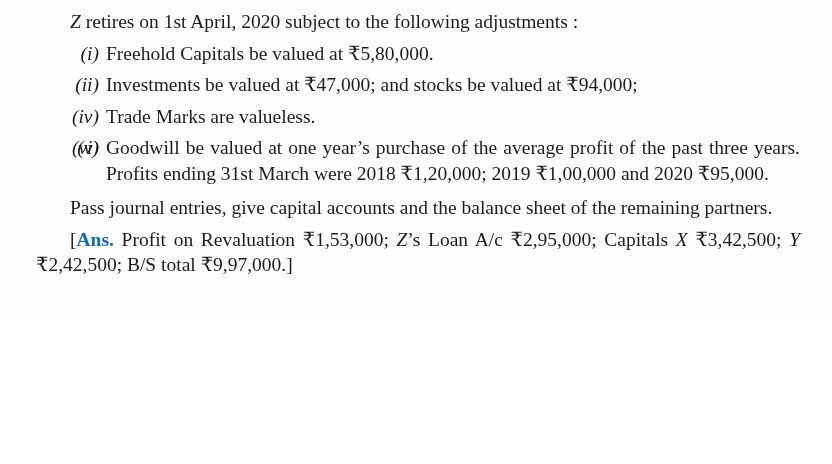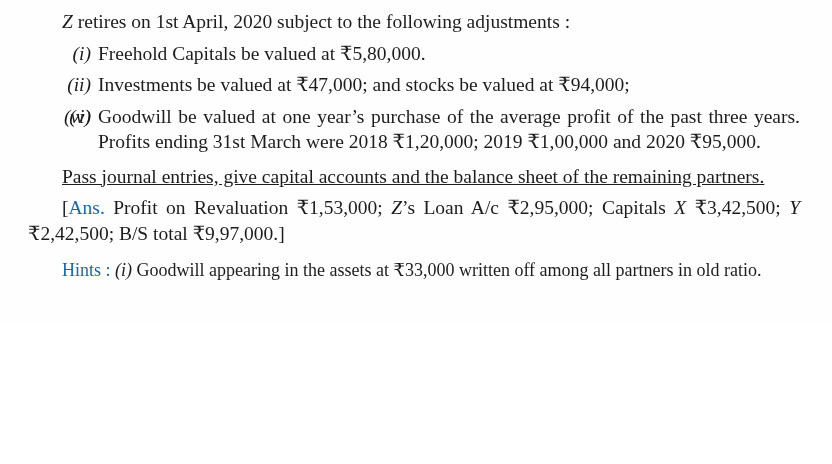--- a/index.html
+++ b/index.html
@@ -9,60 +9,60 @@
   }
   .page {
     position: relative;
     width: 832px;
     height: 324px;
     background: #fefefe;
     overflow: hidden;
     font-family: "Liberation Serif", "DejaVu Serif", serif;
     color: #1c1c1c;
     box-sizing: border-box;
-    padding: 9px 32px 0 28px;
+    padding: 9px 32px 0 36px;
   }
   .para {
     font-size: 19.5px;
     line-height: 25.5px;
     text-align: justify;
     margin: 0 0 6px 0;
   }
   .para.indent { text-indent: 34px; }
   .para.list {
     position: relative;
     padding-left: 70px;
     text-indent: 0;
   }
-  .para.gap-top { margin-top: 9px; text-decoration: underline; }
+  .para.gap-top { margin-top: 9px; }
   .para.hints {
     font-size: 18px;
     line-height: 23.5px;
     margin-bottom: 5px;
   }
   .para.hints-first { margin-top: 13px; }
   .marker {
     position: absolute;
     left: 0;
     top: 0;
     width: 63px;
     text-align: right;
     font-style: italic;
   }
   .it { font-style: italic; }
   .bd { font-weight: bold; }
-  .blue { font-weight: normal; }
+  .blue { font-weight: bold; }
 </style>
 </head>
 <body>
 
 <div class="page">
   <div>
       <div class="para indent"><span class="it">Z</span><span> retires on 1st April, 2020 subject to the following adjustments :</span></div>
       <div class="para list"><span class="marker">(i)</span><span>Freehold Capitals be valued at ₹5,80,000.</span></div>
       <div class="para list"><span class="marker">(ii)</span><span>Investments be valued at ₹47,000; and stocks be valued at ₹94,000;</span></div>
+      <div class="para list"><span class="marker">(iv)</span><span>Trade Marks are valueless.</span></div>
       <div class="para list"><span class="marker">(v)</span></div>
       <div class="para list"><span class="marker">(vi)</span><span>Goodwill be valued at one year’s purchase of the average profit of the past three years. Profits ending 31st March were 2018 ₹1,20,000; 2019 ₹1,00,000 and 2020 ₹95,000.</span></div>
       <div class="para indent gap-top"><span>Pass journal entries, give capital accounts and the balance sheet of the remaining partners.</span></div>
       <div class="para indent"><span>[</span><span class="bd blue" style="color: rgb(21, 105, 179);">Ans.</span><span> Profit on Revaluation ₹1,53,000; </span><span class="it">Z</span><span>’s Loan A/c ₹2,95,000; Capitals </span><span class="it">X</span><span> ₹3,42,500; </span><span class="it">Y</span><span> ₹2,42,500; B/S total ₹9,97,000.]</span></div>
-      <div class="para indent hints hints-first"><span class="bd blue" style="color: rgb(21, 105, 179);">Hints :</span><span> </span><span class="it">(i)</span><span> Goodwill appearing in the assets at ₹33,000 written off among all partners in old ratio.</span></div>
     </div>
 </div>
 
 </body></html>

